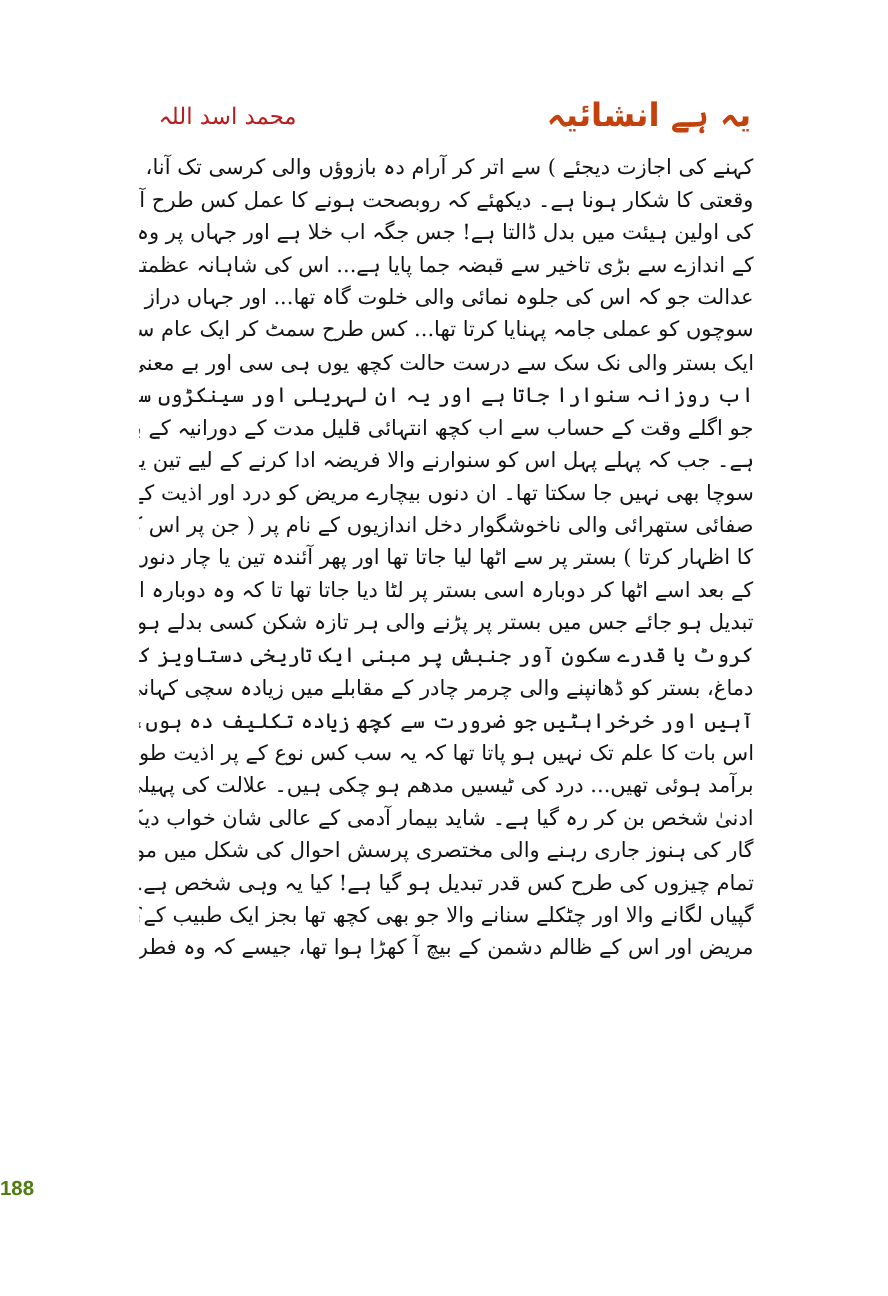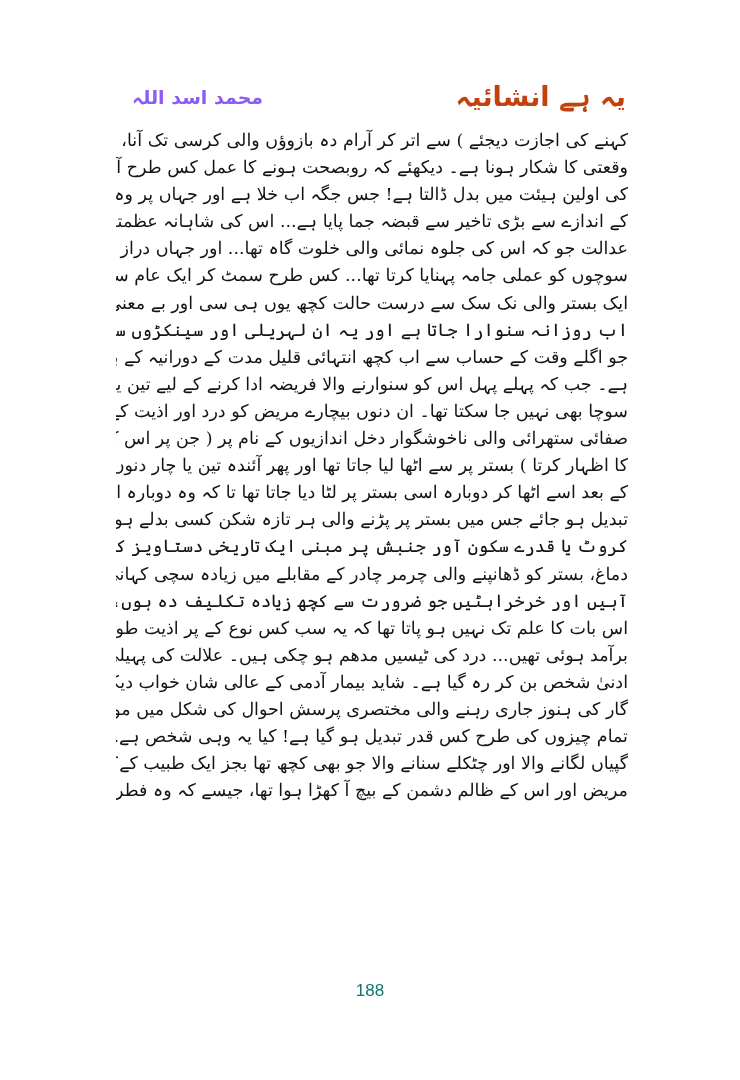--- a/index.html
+++ b/index.html
@@ -39,24 +39,24 @@
       line-height: 38px;
       color: #c2410c;
       letter-spacing: 0.5px;
     }
     .author {
       position: absolute;
       left: 14px;
       top: 4px;
       direction: rtl;
       font-family: "DejaVu Sans", sans-serif;
-      font-weight: bold;
+      font-weight: normal;
       font-size: 19px;
       line-height: 30px;
-      color: #8b5cf6;
+      color: #b91c1c;
     }
     .body-text {
       position: absolute;
       top: 127px;
       left: 116px;
       width: 512px;
       direction: rtl;
     }
     .line {
       display: block;
@@ -68,25 +68,25 @@
       text-align: justify;
       text-align-last: justify;
       white-space: nowrap;
       overflow: hidden;
     }
     .page-number {
       position: absolute;
       top: 981px;
       left: 0;
       width: 740px;
-      text-align: center;
+      text-align: left;
       font-family: "Liberation Sans", sans-serif;
       font-size: 17px;
-      font-weight: normal;
-      color: #0f766e;
+      font-weight: bold;
+      color: #4d7c0f;
     }
   </style>
 </head>
 <body>
 
 <div class="page">
   <div class="header">
     <div class="title">یہ ہے انشائیہ</div>
     <div class="author">محمد اسد اللہ</div>
   </div>

